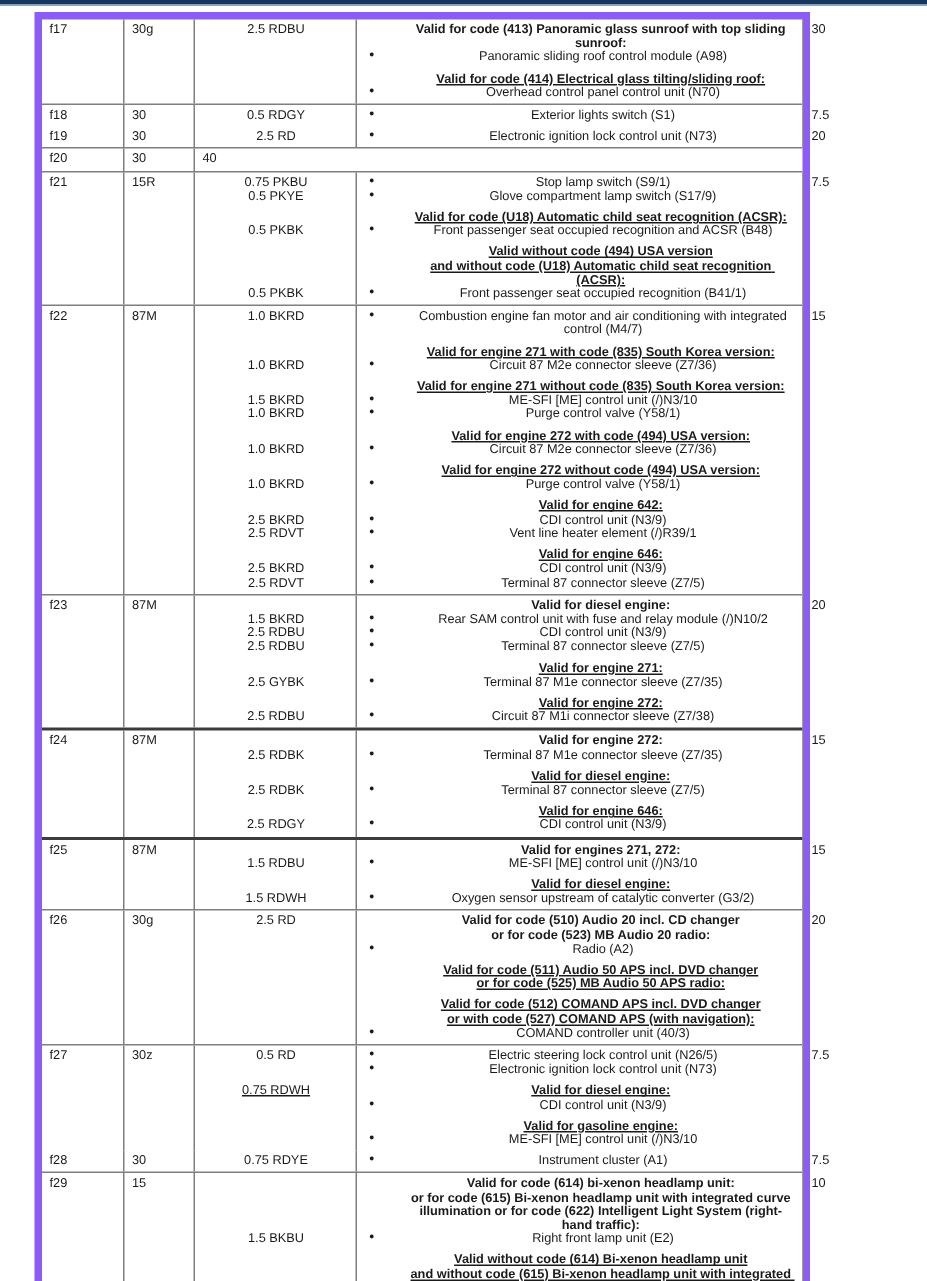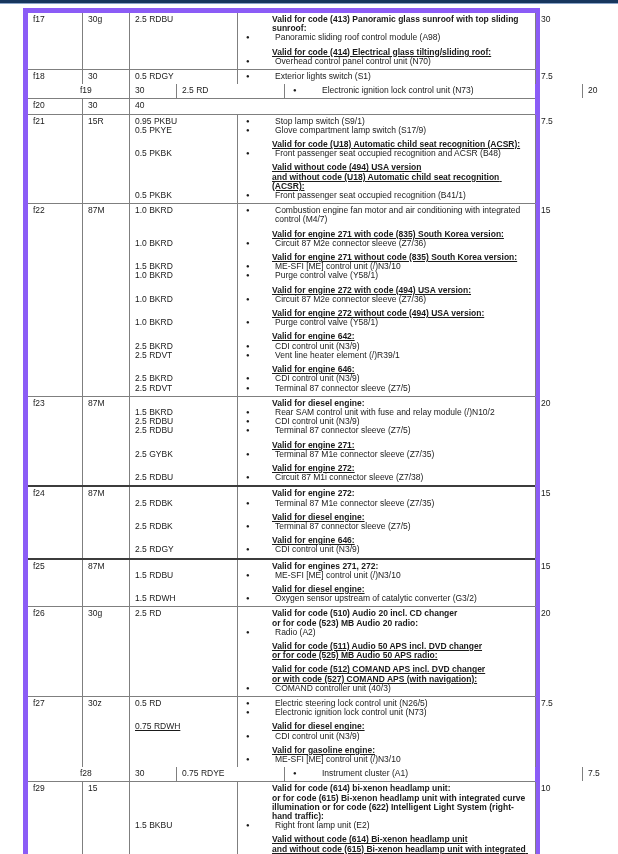--- a/index.html
+++ b/index.html
@@ -36,32 +36,33 @@
     font-size: 8.5px;
     line-height: 9.2px;
     color: #1a1a1a;
   }
   .row {
     display: grid;
     grid-template-columns: 54px 47px 406px 64px;
     border-top: 1px solid #7f7f7f;
     box-sizing: border-box;
   }
-  .row.cont { border-top: none; margin-left: 47px; }
+  .row.cont { border-top: none; }
   .row.first { border-top: none; }
   .row.thick { border-top: 2px solid #3c3c3c; }
   .cell {
     box-sizing: border-box;
     padding: 2px 2px 3px 5px;
   }
   .c2 { border-left: 1px solid #7f7f7f; }
   .c34 {
     border-left: 1px solid #7f7f7f;
     position: relative;
     padding: 2px 0 3px 0;
+    text-align: center;
   }
   .c34::after {
     content: "";
     position: absolute;
     left: 107px;
     top: 0;
     bottom: 0;
     width: 1px;
     background: #7f7f7f;
   }
@@ -148,21 +149,21 @@
     <div class="row">
       <div class="cell c1">f20</div>
       <div class="cell c2">30</div>
       <div class="cell c5">40</div>
     </div>
     <div class="row">
       <div class="cell c1">f21</div>
       <div class="cell c2">15R</div>
       <div class="c34">
         <div class="line">
-          <div class="wire">0.95 PKBU</div>
+          <div class="wire">0.75 PKBU</div>
           <div class="desc bullet"><span class="blt">●</span>Stop lamp switch (S9/1)</div>
         </div>
         <div class="line">
           <div class="wire">0.5 PKYE</div>
           <div class="desc bullet"><span class="blt">●</span>Glove compartment lamp switch (S17/9)</div>
         </div>
         <div class="line gap">
           <div class="wire"></div>
           <div class="desc header">Valid for code (U18) Automatic child seat recognition (ACSR):</div>
         </div>

